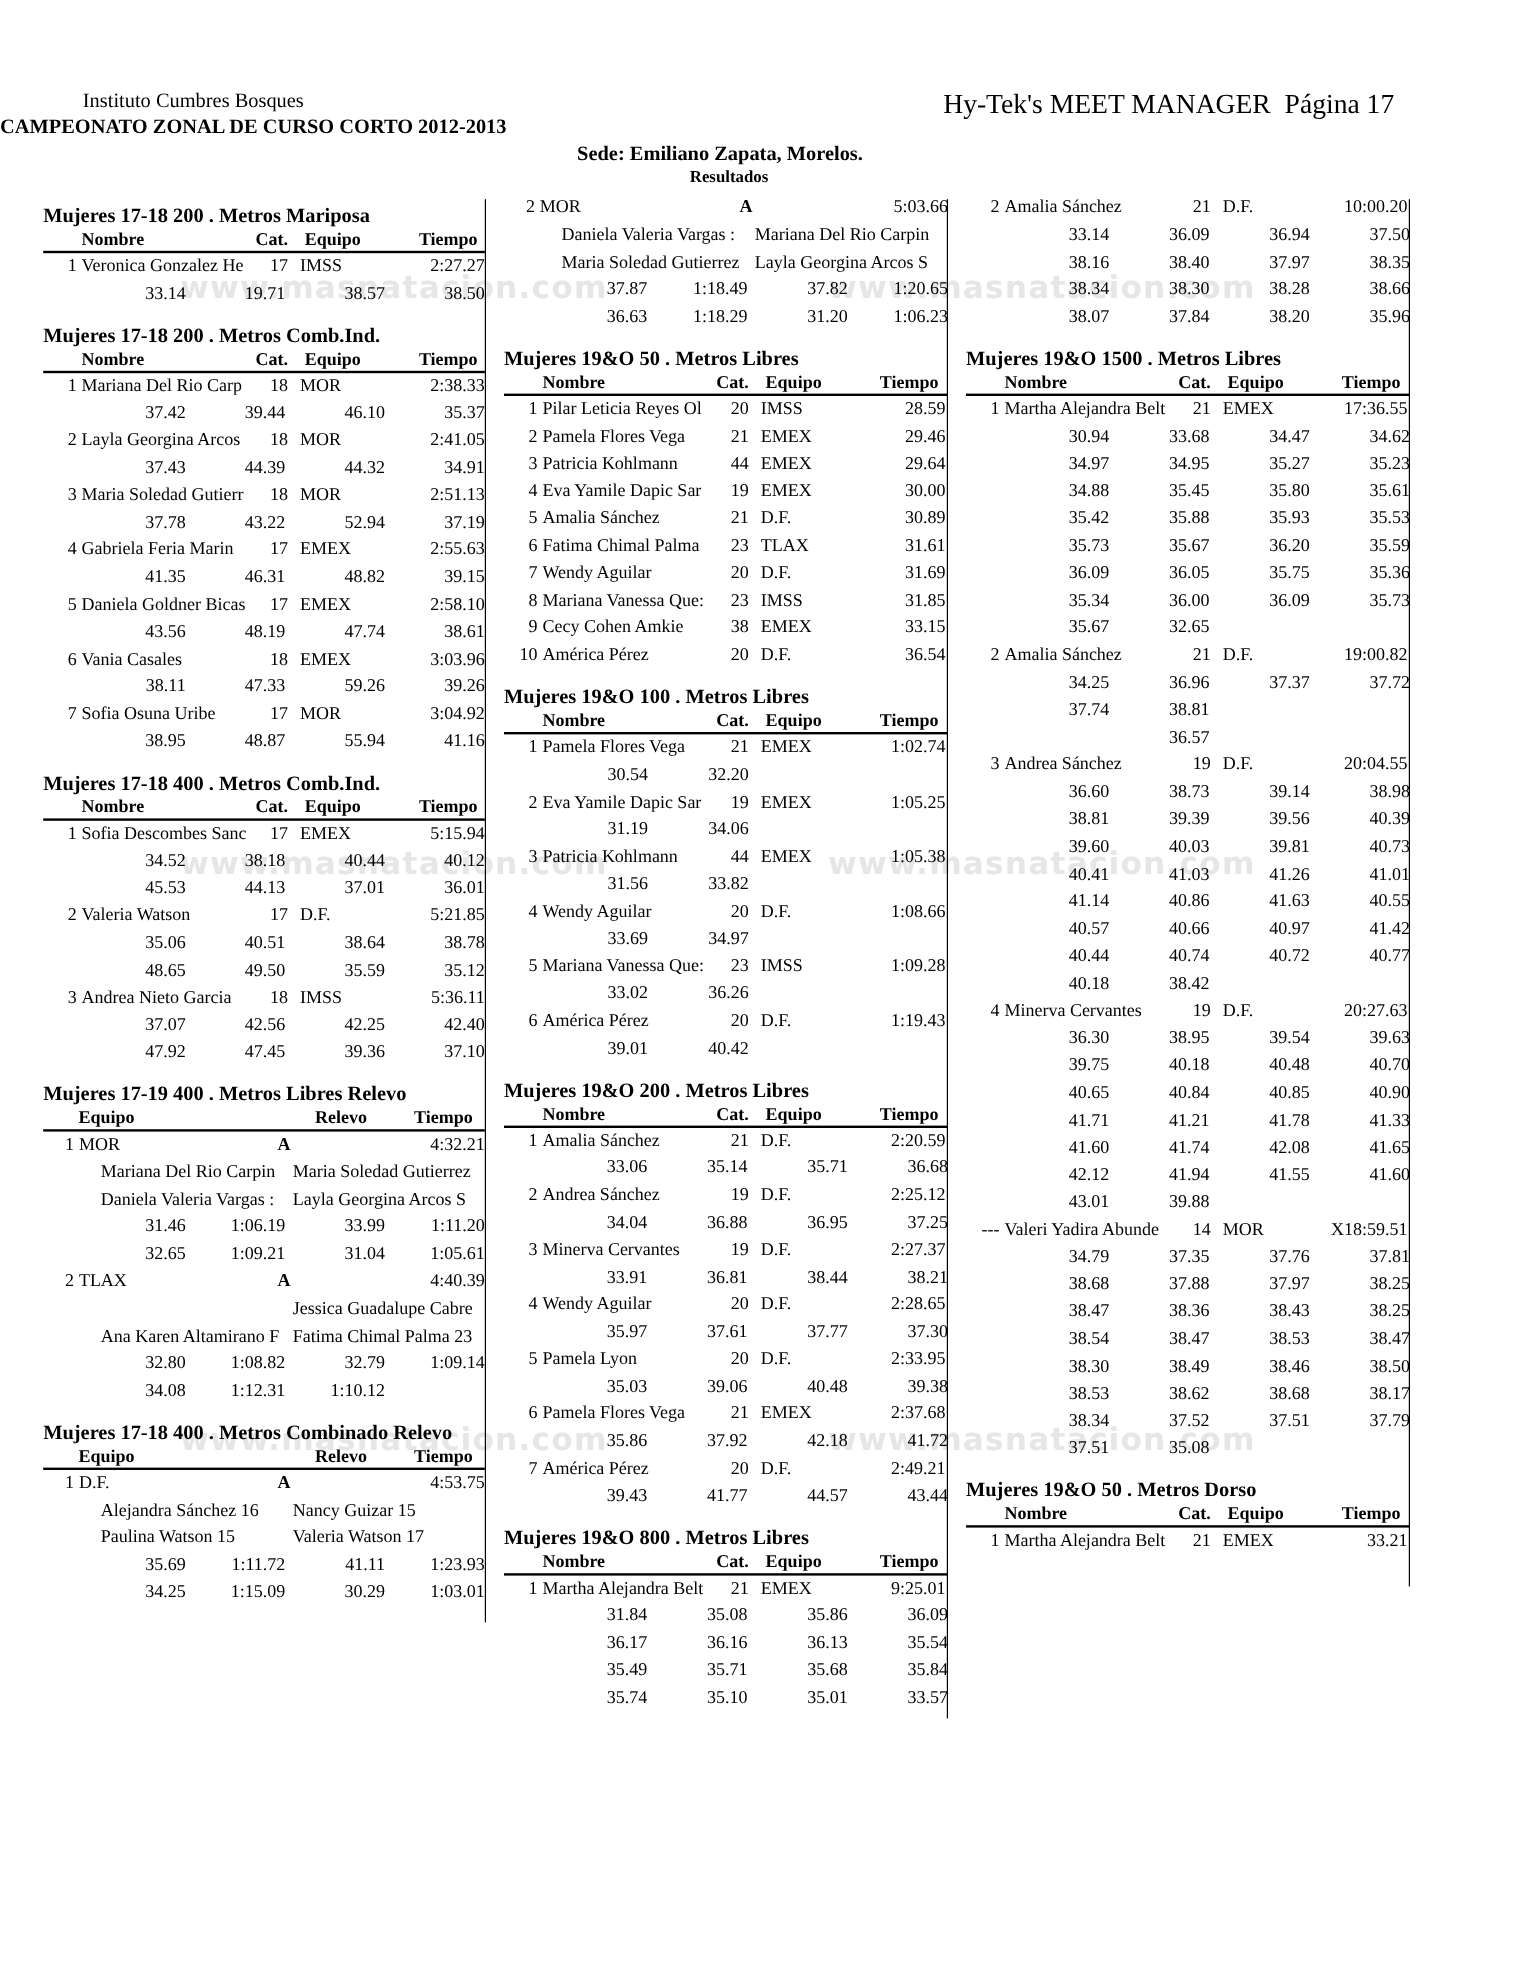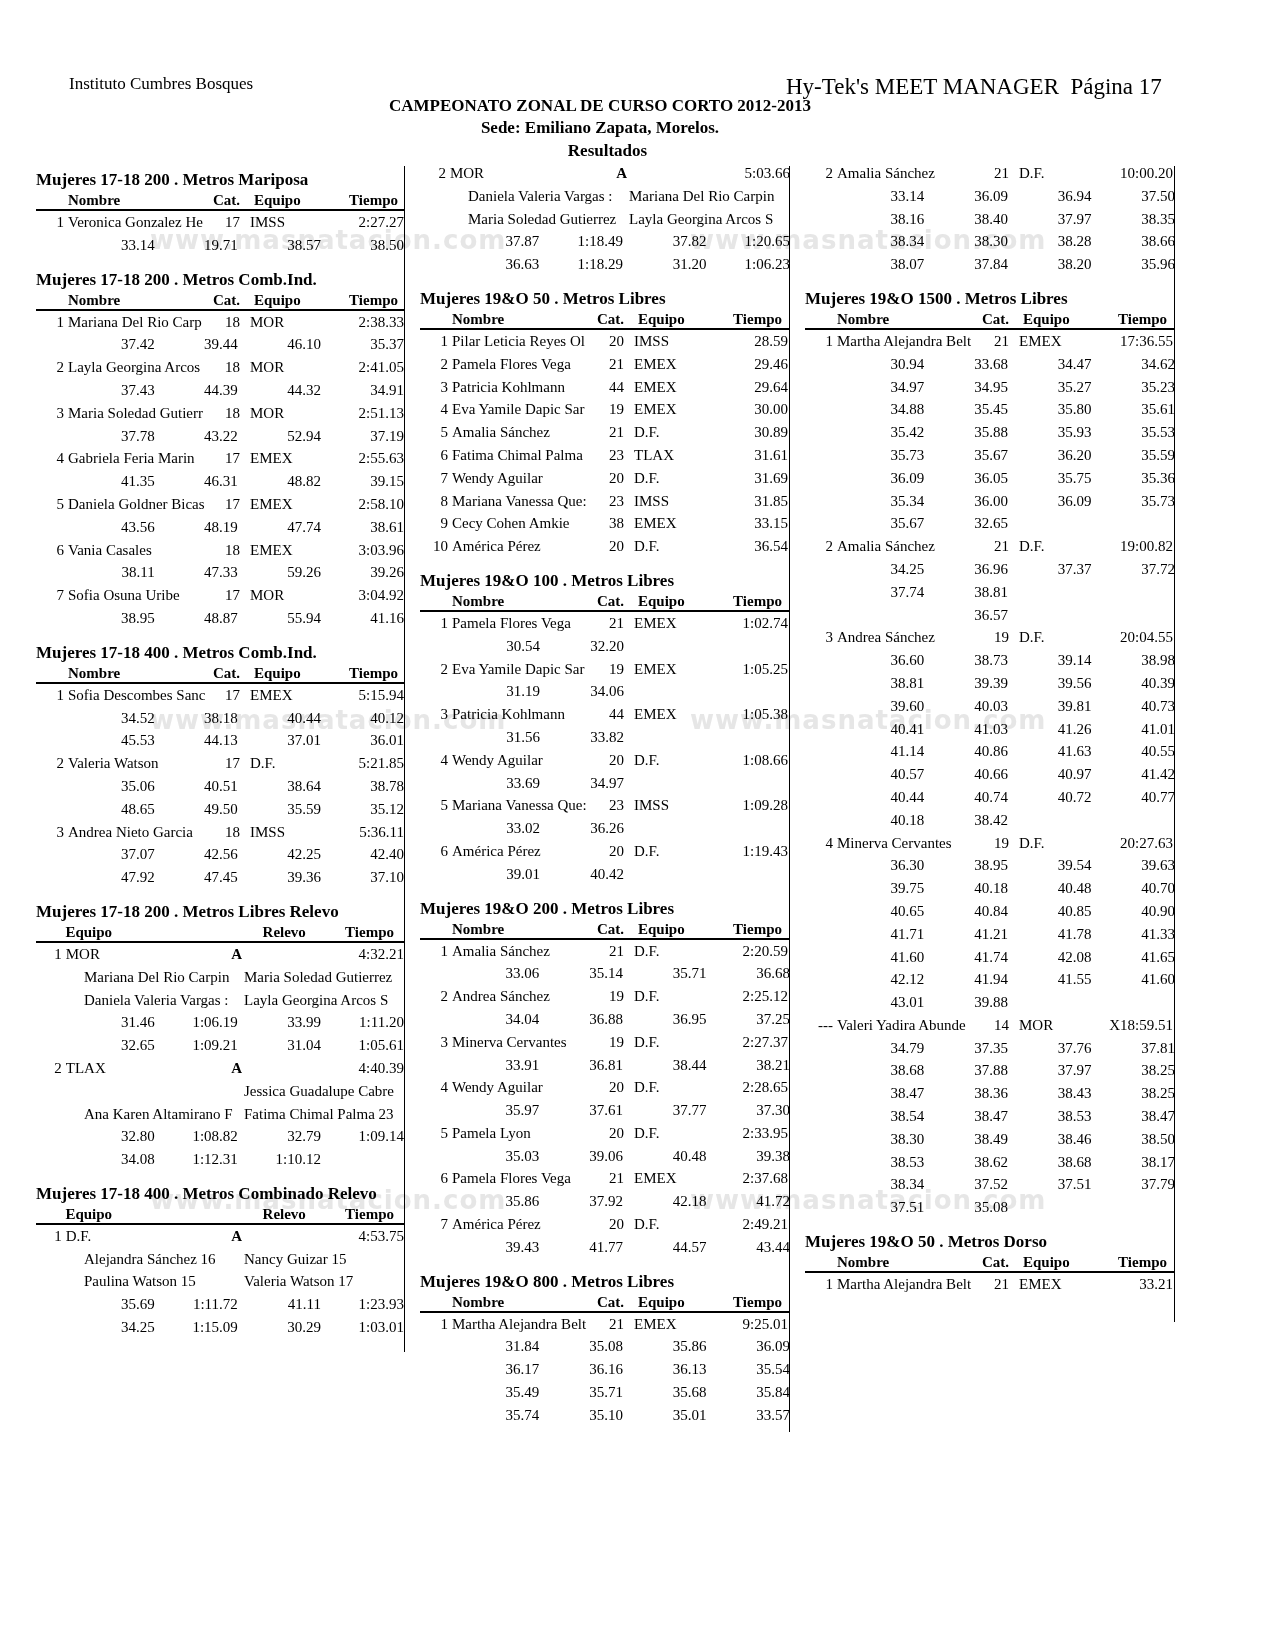--- a/index.html
+++ b/index.html
@@ -2,23 +2,23 @@
 <html><head>
 <meta charset="utf-8">
 <style>
   html, body { margin: 0; padding: 0; background: #ffffff; }
   body {
     width: 1275px; height: 1650px; position: relative; overflow: hidden;
     font-family: "Liberation Serif", "DejaVu Serif", serif; color: #000;
   }
   .hdr-left { position: absolute; left: 36px; top: 74px; font-size: 17px; margin-left: 33px; }
   .hdr-right { position: absolute; left: 786px; top: 74px; font-size: 23px; white-space: pre; }
-  .title1 { position: absolute; left: 0; width: 1200px; top: 96px; text-align: center; font-size: 17px; font-weight: bold; }
+  .title1 { position: absolute; left: 0; width: 1200px; top: 96px; text-align: left; font-size: 17px; font-weight: bold; }
   .title2 { position: absolute; left: 0; width: 1200px; top: 118px; text-align: center; font-size: 17px; font-weight: bold; }
-  .title3 { position: absolute; left: 0; width: 1215px; top: 141px; text-align: center; font-size: 17px; font-weight: bold; }
+  .title3 { position: absolute; left: 0; width: 1215px; top: 141px; text-align: center; font-size: 14px; font-weight: bold; }
   .col { position: absolute; top: 165px; }
   #col1 { left: 36px; width: 368px; }
   #col2 { left: 420px; width: 370px; top: 162px; }
   #col3 { left: 805px; width: 370px; top: 162px; }
   .vline { position: absolute; width: 1px; background: #000; }
   .event { margin-bottom: 8px; }
   .ev-title { font-weight: bold; font-size: 17px; line-height: 22px; padding-top: 4px; white-space: nowrap; }
   .ev-head { display: flex; font-weight: bold; font-size: 15px; line-height: 18px; border-bottom: 2px solid #000; }
   .row { display: flex; font-size: 15px; line-height: 22.8px; white-space: nowrap; }
   .c-place { width: 32px; text-align: right; padding-right: 4px; box-sizing: border-box; }
@@ -256,21 +256,21 @@
       </div>
       <div class="splits">
         <span class="sp">47.92</span>
         <span class="sp">47.45</span>
         <span class="sp">39.36</span>
         <span class="sp">37.10</span>
       </div>
     </div>
 
   <div class="event" id="c1e4">
-    <div class="ev-title">Mujeres 17-18 200 . Metros Libres Relevo</div>
+    <div class="ev-title">Mujeres 17-19 400 . Metros Libres Relevo</div>
     <div class="ev-head">
       <span class="h-place"></span>
       <span class="rh-team">Equipo</span>
       <span class="rh-relay">Relevo</span>
       <span class="rh-time">Tiempo</span>
     </div>
   <div class="row">
         <span class="c-place">1</span>
         <span class="r-team">MOR</span>
         <span class="r-relay">A</span>

